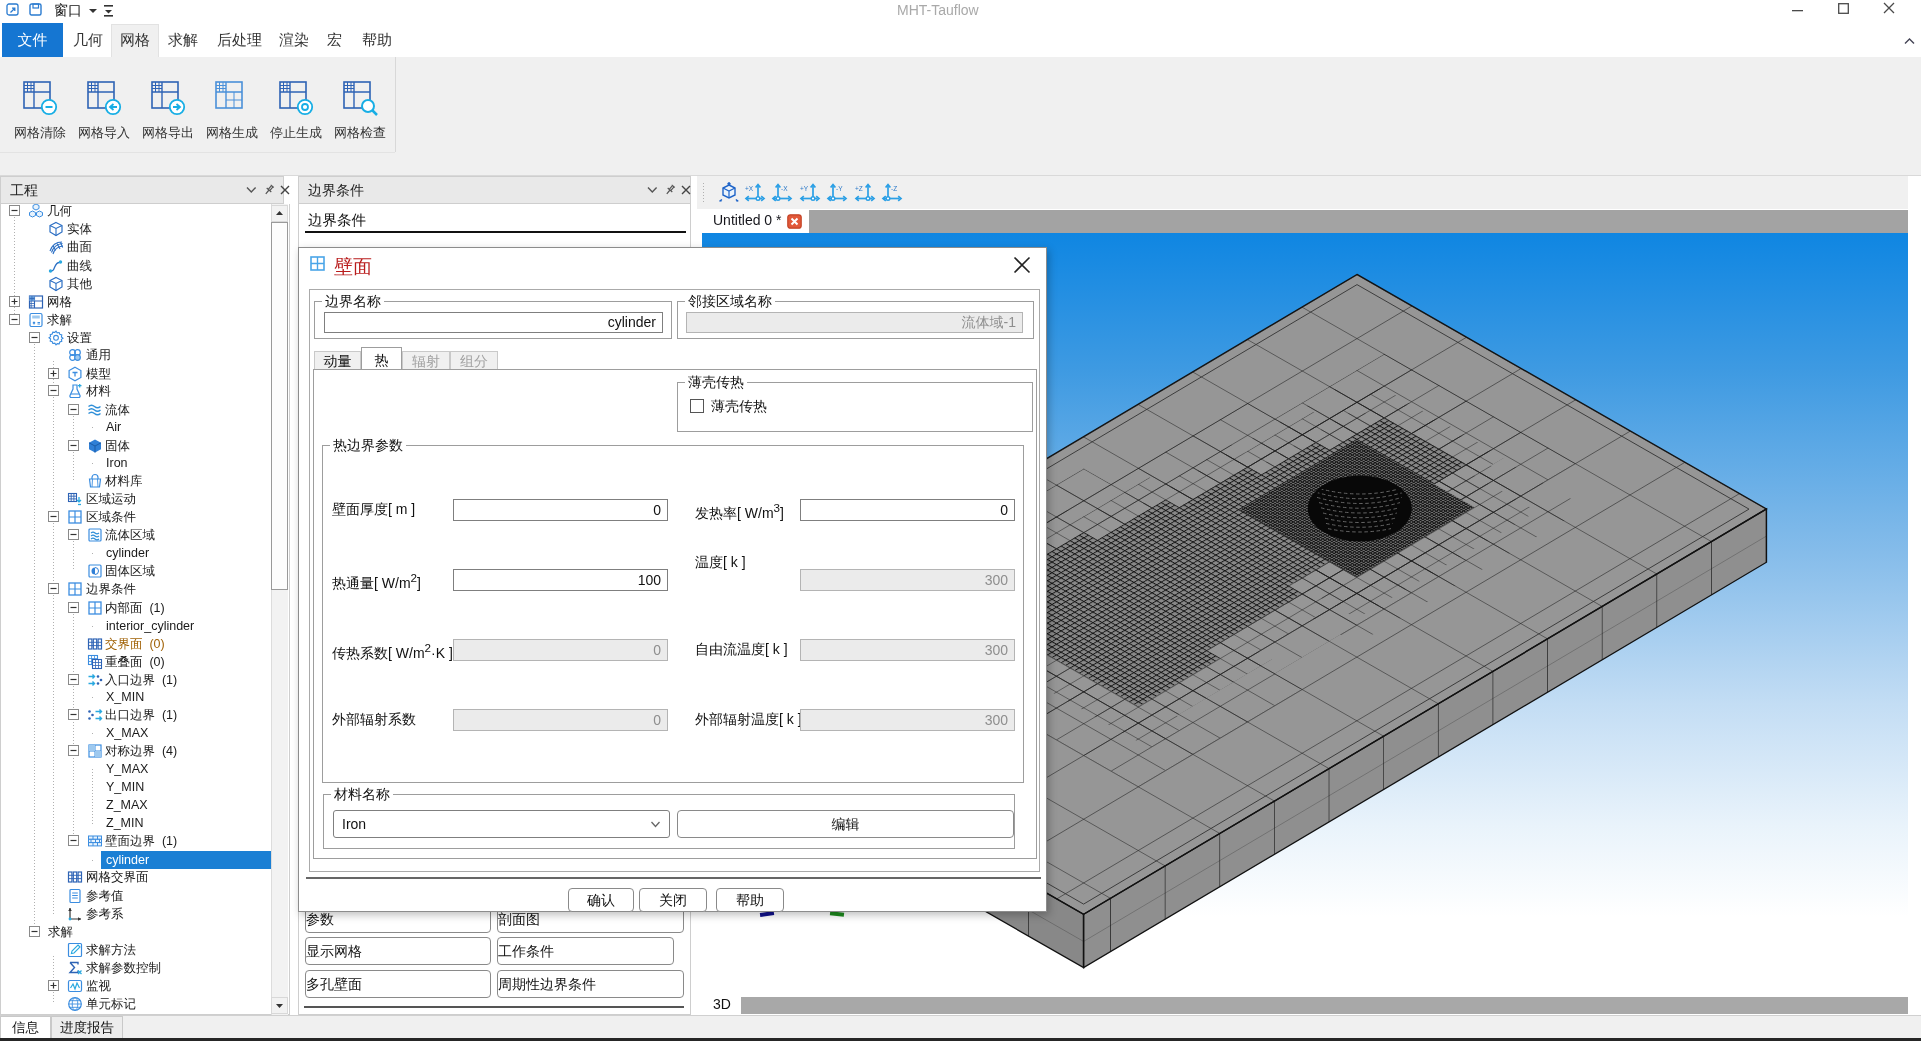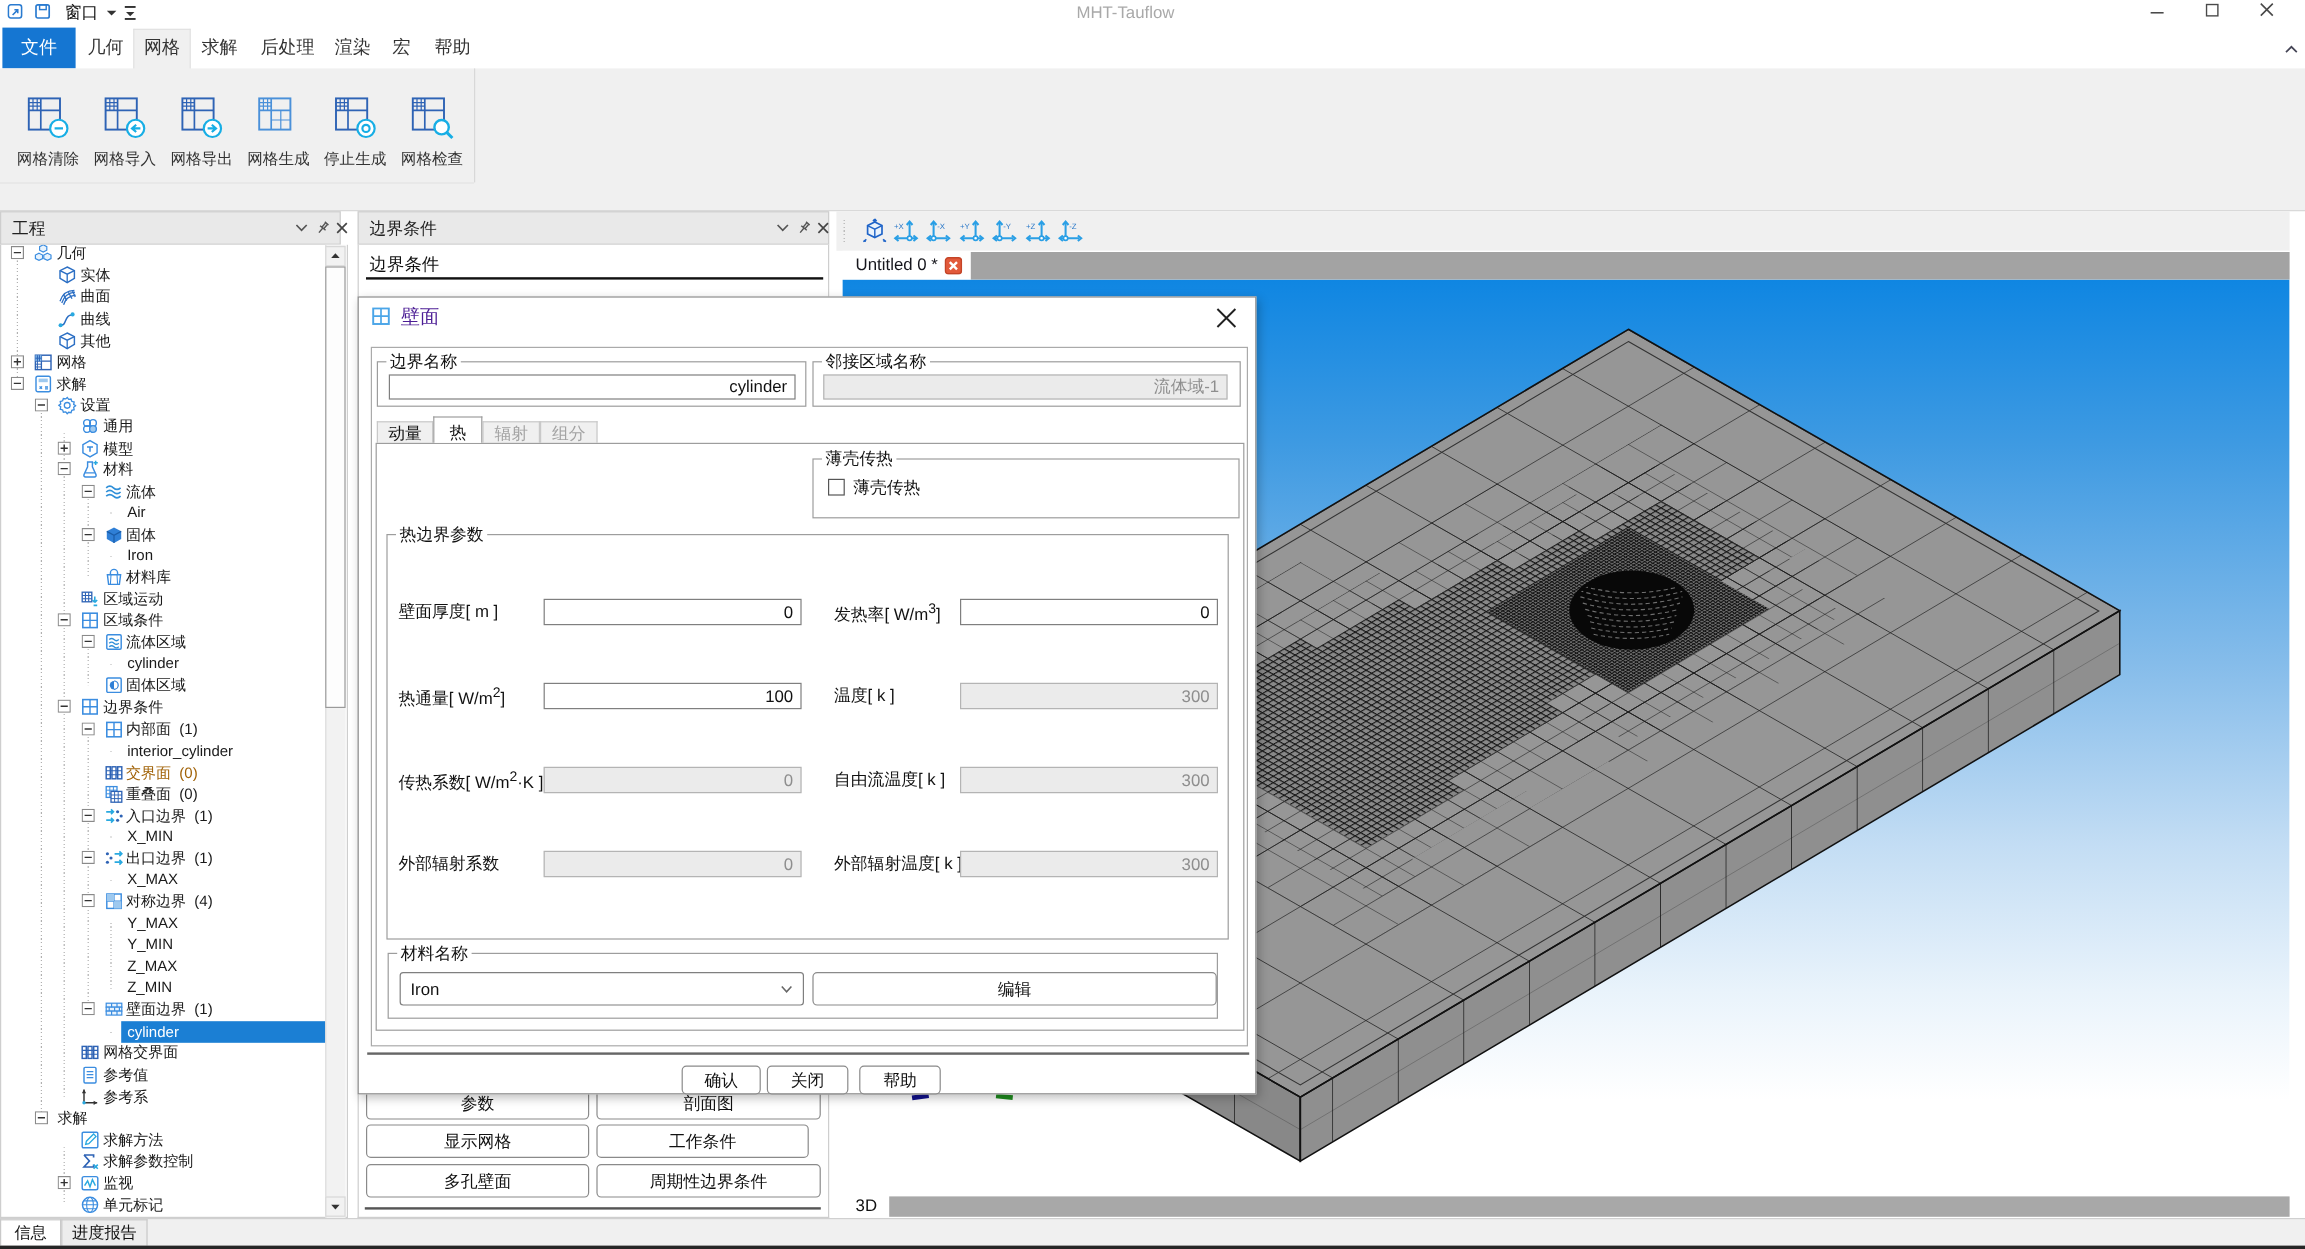--- a/index.html
+++ b/index.html
@@ -38,21 +38,21 @@
 .dlbl{position:absolute;font-size:14px;color:#111;white-space:nowrap;}
 .dbtn{position:absolute;border:1px solid #8a8a8a;border-radius:4px;background:#fff;font-size:14px;color:#111;text-align:center;}
 .combo{position:absolute;border:1px solid #7f7f7f;border-radius:3px;background:#fff;font-size:14px;color:#111;}
 .dtab{position:absolute;font-size:14px;text-align:center;}
 
 #vtoolbar{left:697px;top:176px;width:1211px;height:33px;background:#f0f0f0;}
 #vtabbar{left:702px;top:209px;width:1206px;height:24px;background:#fff;}
 #vtabgray{position:absolute;left:107px;top:1px;width:1099px;height:23px;background:#a3a3a3;}
 #vp{left:702px;top:233px;width:1206px;height:760px;}
 #vbottom{left:702px;top:993px;width:1206px;height:22px;background:#fff;}
-#midbtns div{position:absolute;background:#fff;border:1px solid #8a8a8a;border-radius:4px;font-size:14px;color:#111;text-align:center;height:28px;line-height:26px;}
+#midbtns div{position:absolute;background:#fff;border:1px solid #8a8a8a;border-radius:4px;font-size:14px;color:#111;height:28px;line-height:26px;}
 
 #statusbar{left:0;top:1015px;width:1921px;height:23px;background:#f0f0f0;border-top:1px solid #d0d0d0;}
 #blackline{left:0;top:1038px;width:1921px;height:3px;background:#262626;}
 </style></head><body>
 <div id="app">
 
 <div id="titlebar" class="abs">
  <svg class="abs" style="left:6px;top:3px" width="14" height="14" viewBox="0 0 14 14">
         <g fill="none" stroke="#2a7bd0" stroke-width="1.3">
           <rect x="1" y="1" width="11" height="11" rx="2"></rect>
@@ -866,21 +866,21 @@
     </svg>
     <div id="vbottom" class="abs">
       <span class="abs" style="left:11px;top:3px;font-size:14px;color:#111">3D</span>
       <div class="abs" style="left:39px;top:4px;width:1167px;height:17px;background:#a8a8a8"></div>
     </div>
     <div id="dialog" class="abs">
       <svg class="abs" style="left:11px;top:8px" width="15" height="15">
         <rect x="1" y="1" width="13" height="13" fill="#fff" stroke="#4aa5e8" stroke-width="1.6"></rect>
         <path d="M7.5 1v13M1 7.5h13" stroke="#4aa5e8" stroke-width="1.4"></path>
       </svg>
-      <span class="abs" style="left:35px;top:6px;font-size:16px;color:#4c1d95">壁面</span>
+      <span class="abs" style="left:35px;top:6px;font-size:19px;color:#b91c1c">壁面</span>
       <svg class="abs" style="left:714px;top:8px" width="18" height="18">
         <path d="M1.5 1.5l15 15M16.5 1.5l-15 15" stroke="#222" stroke-width="1.6"></path>
       </svg>
       <div class="abs" style="left:10px;top:41px;width:731px;height:583px;border:1px solid #aaa"></div>
       <div class="grp" style="left:15px;top:53px;width:358px;height:38px">
         <span class="gl">边界名称</span>
         <div class="inp" style="left:9px;top:10px;width:339px;height:21px;line-height:19px">cylinder</div>
       </div>
       <div class="grp" style="left:378px;top:53px;width:357px;height:38px">
         <span class="gl">邻接区域名称</span>
@@ -898,21 +898,21 @@
       </div>
       <div class="grp" style="left:23px;top:197px;width:702px;height:338px">
         <span class="gl">热边界参数</span>
       </div>
       <span class="dlbl" style="left:33px;top:253px">壁面厚度[ m ]</span>
       <div class="inp" style="left:154px;top:251px;width:215px;height:22px;line-height:20px">0</div>
       <span class="dlbl" style="left:396px;top:253px">发热率[ W/m<sup>3</sup>]</span>
       <div class="inp" style="left:501px;top:251px;width:215px;height:22px;line-height:20px">0</div>
       <span class="dlbl" style="left:33px;top:323px">热通量[ W/m<sup>2</sup>]</span>
       <div class="inp" style="left:154px;top:321px;width:215px;height:22px;line-height:20px">100</div>
-      <span class="dlbl" style="left:396px;top:323px">温度[ k ]</span>
+      <span class="dlbl" style="left:396px;top:306px">温度[ k ]</span>
       <div class="inp dis" style="left:501px;top:321px;width:215px;height:22px;line-height:20px">300</div>
       <span class="dlbl" style="left:33px;top:393px">传热系数[ W/m<sup>2</sup>·K ]</span>
       <div class="inp dis" style="left:154px;top:391px;width:215px;height:22px;line-height:20px">0</div>
       <span class="dlbl" style="left:396px;top:393px">自由流温度[ k ]</span>
       <div class="inp dis" style="left:501px;top:391px;width:215px;height:22px;line-height:20px">300</div>
       <span class="dlbl" style="left:33px;top:463px">外部辐射系数</span>
       <div class="inp dis" style="left:154px;top:461px;width:215px;height:22px;line-height:20px">0</div>
       <span class="dlbl" style="left:396px;top:463px">外部辐射温度[ k ]</span>
       <div class="inp dis" style="left:501px;top:461px;width:215px;height:22px;line-height:20px">300</div>
       <div class="grp" style="left:24px;top:546px;width:692px;height:55px">

